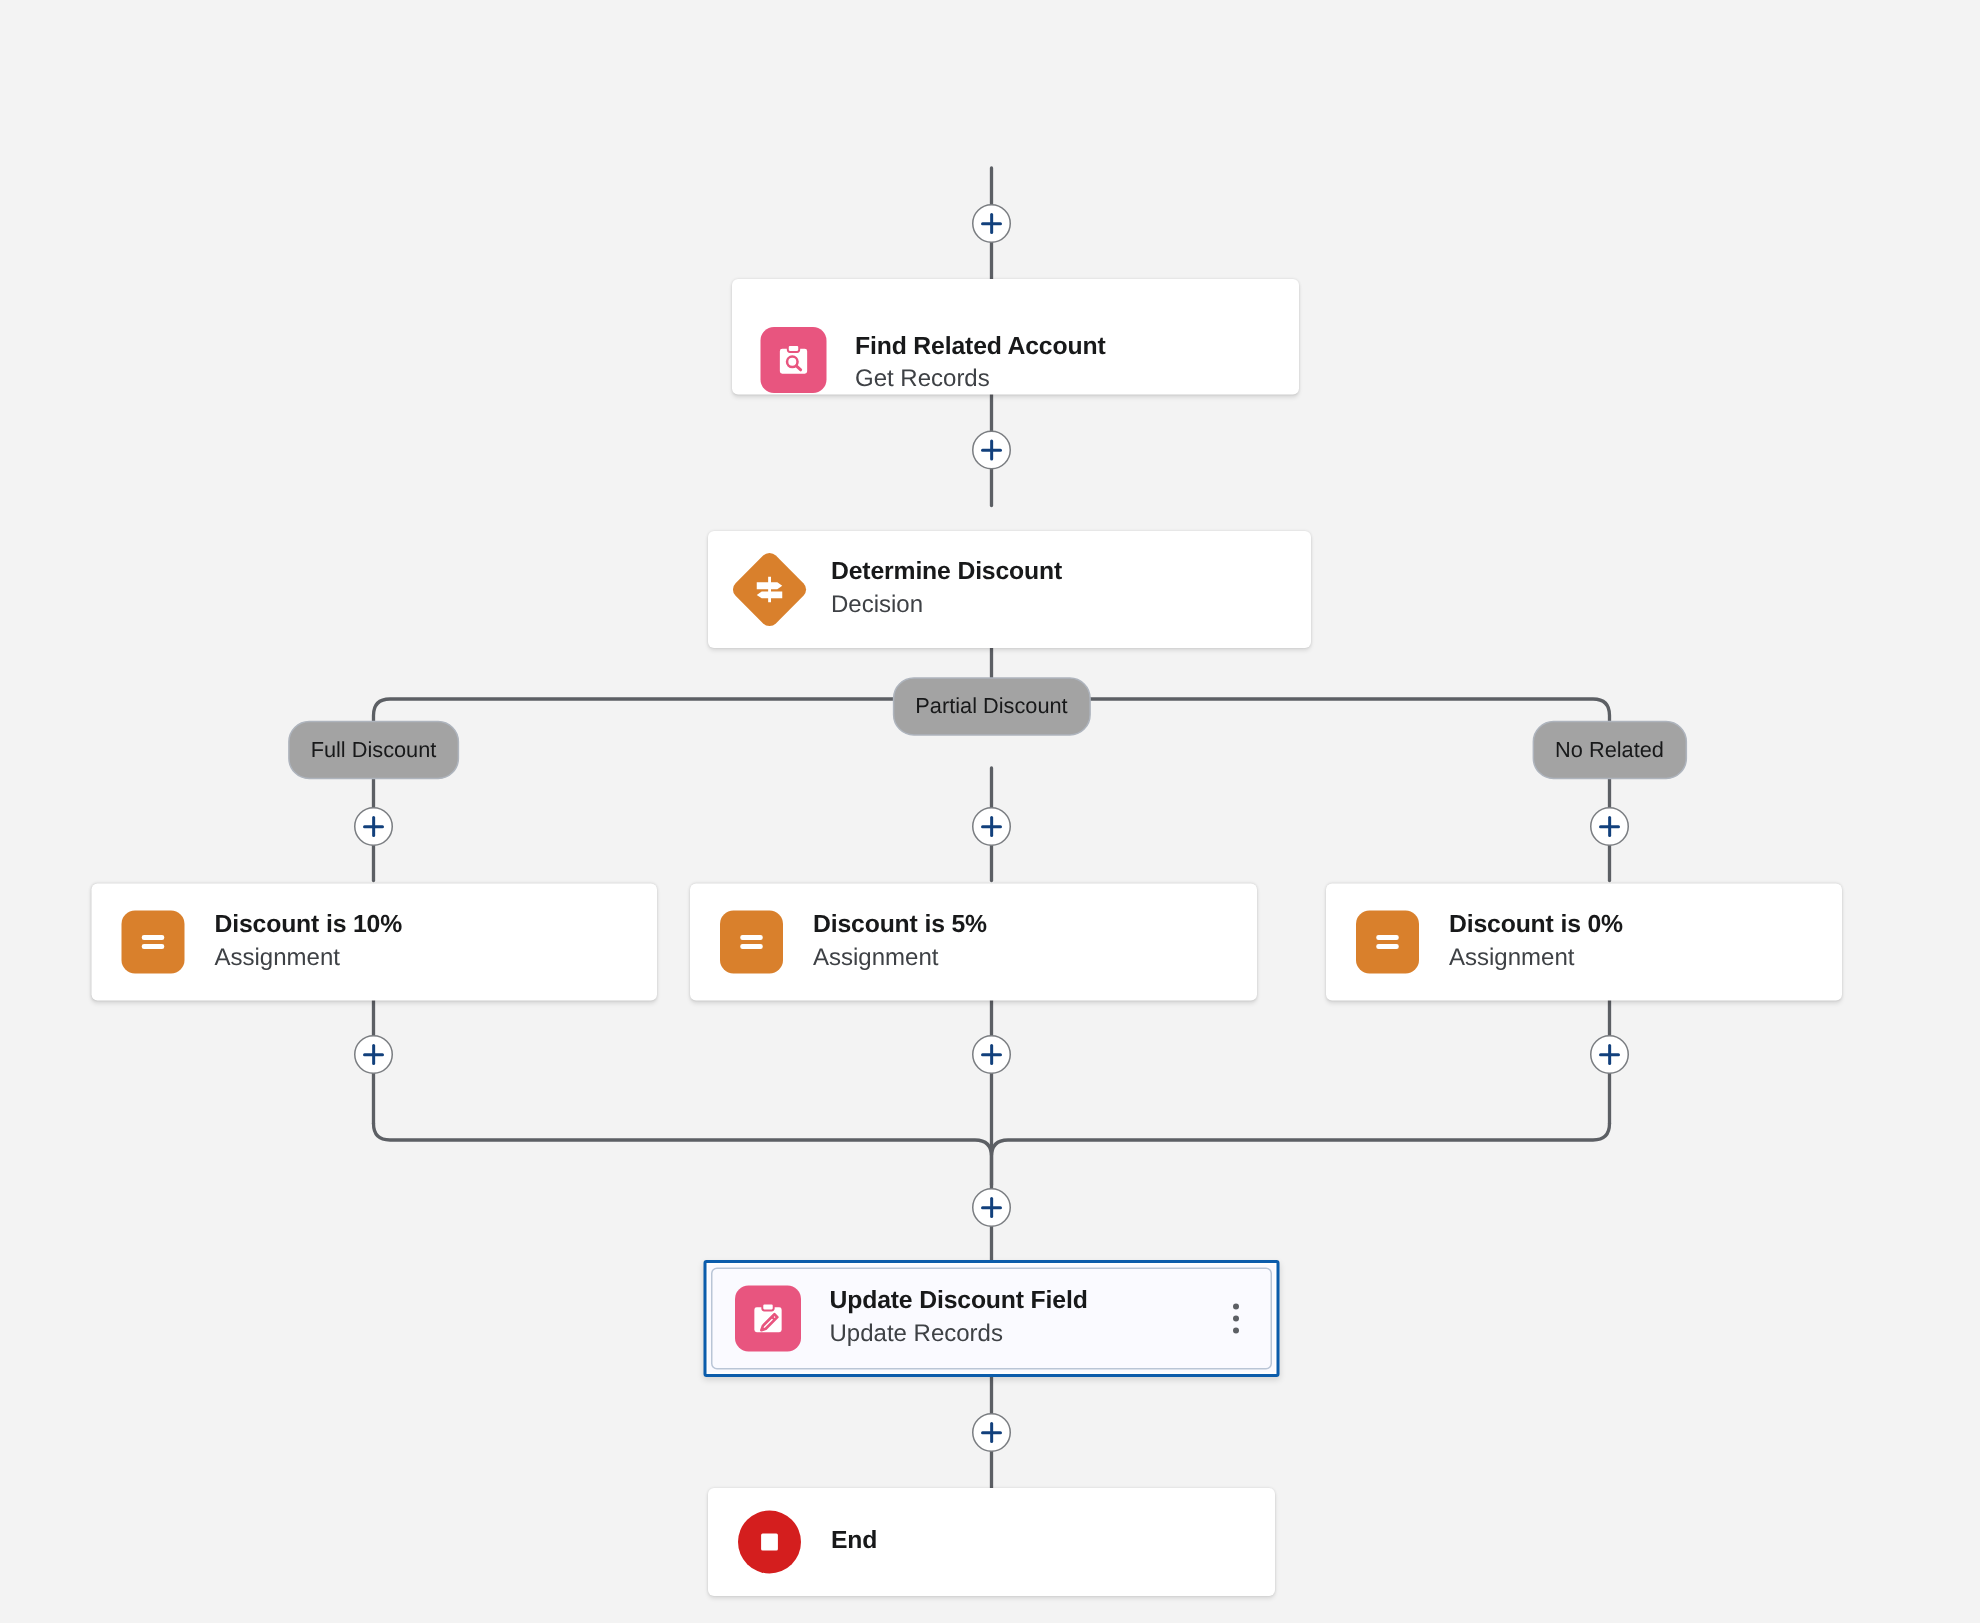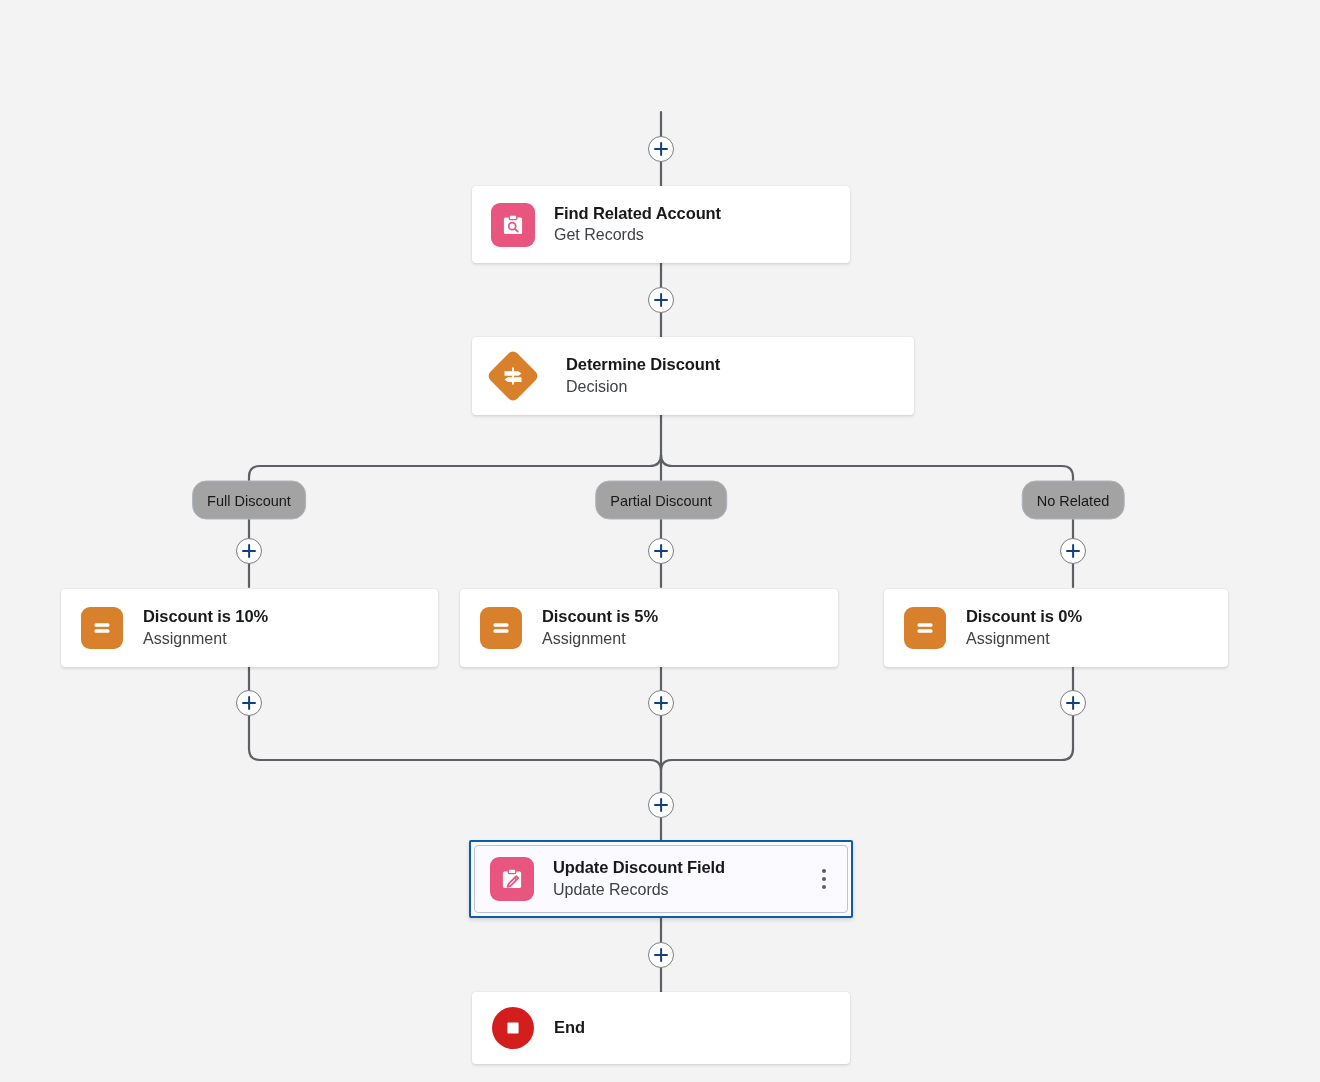--- a/index.html
+++ b/index.html
@@ -202,58 +202,58 @@
       <path d="M249,749 Q249,760 260,760 L650,760 Q661,760 661,771 L661,790"></path>
       <path d="M1073,749 Q1073,760 1062,760 L672,760 Q661,760 661,771 L661,790"></path>
 
       <path d="M661,790 L661,840"></path>
 
       <path d="M661,918 L661,992"></path>
     </g>
   </svg>
 
 
-  <div class="node" style="left:472px; top:186px; width:378px; height:77px;">
+  <div class="node" style="left:488px; top:186px; width:378px; height:77px;align-items:flex-end;">
     <div class="node-icon">
       <div class="icon-rounded" style="background:#e8557f;">
         <svg width="26" height="26" viewBox="0 0 26 26" aria-hidden="true">
           <path d="M5.5 5.5 h15 a1.6 1.6 0 0 1 1.6 1.6 v13.4 a1.6 1.6 0 0 1 -1.6 1.6 h-15 a1.6 1.6 0 0 1 -1.6 -1.6 v-13.4 a1.6 1.6 0 0 1 1.6 -1.6 z" fill="#ffffff"></path>
           <rect x="9.2" y="3.0" width="7.6" height="4.6" rx="1.4" fill="#ffffff"></rect>
           <rect x="9.2" y="3.0" width="7.6" height="4.6" rx="1.4" fill="none" stroke="#e8557f" stroke-width="1.3"></rect>
           <circle cx="12.2" cy="14.2" r="3.5" fill="none" stroke="#e8557f" stroke-width="1.7"></circle>
           <path d="M14.9 16.9 L17.8 19.6" stroke="#e8557f" stroke-width="1.9" stroke-linecap="round"></path>
         </svg>
       </div>
     </div>
     <div class="node-text">
       <div class="node-title">Find Related Account</div>
       <div class="node-subtitle">Get Records</div>
     </div>
   </div>
 
-  <div class="node" style="left:472px; top:337px; width:442px; height:78px;gap:12px;">
+  <div class="node" style="left:472px; top:354px; width:402px; height:78px;">
     <div class="node-icon">
       <div class="icon-diamond" style="background:#d9802c;">
         <svg width="24" height="24" viewBox="0 0 24 24" aria-hidden="true">
           <rect x="11.1" y="3.5" width="1.9" height="17" fill="#ffffff"></rect>
           <path d="M3.5 7.2 h13.7 l3.3 2.3 l-3.3 2.3 h-13.7 z" fill="#ffffff"></path>
           <path d="M20.5 13.3 h-13.7 l-3.3 2.3 l3.3 2.3 h13.7 z" fill="#ffffff"></path>
         </svg>
       </div>
     </div>
     <div class="node-text">
       <div class="node-title">Determine Discount</div>
       <div class="node-subtitle">Decision</div>
     </div>
   </div>
 
   <div class="branch-label" style="left:249px; top:500px;">
     <span>Full Discount</span>
   </div>
-  <div class="branch-label" style="left:661px; top:500px;">
+  <div class="branch-label" style="left:661px; top:471px;">
     <span>Partial Discount</span>
   </div>
   <div class="branch-label" style="left:1073px; top:500px;">
     <span>No Related</span>
   </div>
 
   <div class="node" style="left:61px; top:589px; width:377px; height:78px;">
     <div class="node-icon">
       <div class="icon-rounded" style="background:#d9802c; width:42px; height:42px;">
         <svg width="26" height="26" viewBox="0 0 26 26" aria-hidden="true">

